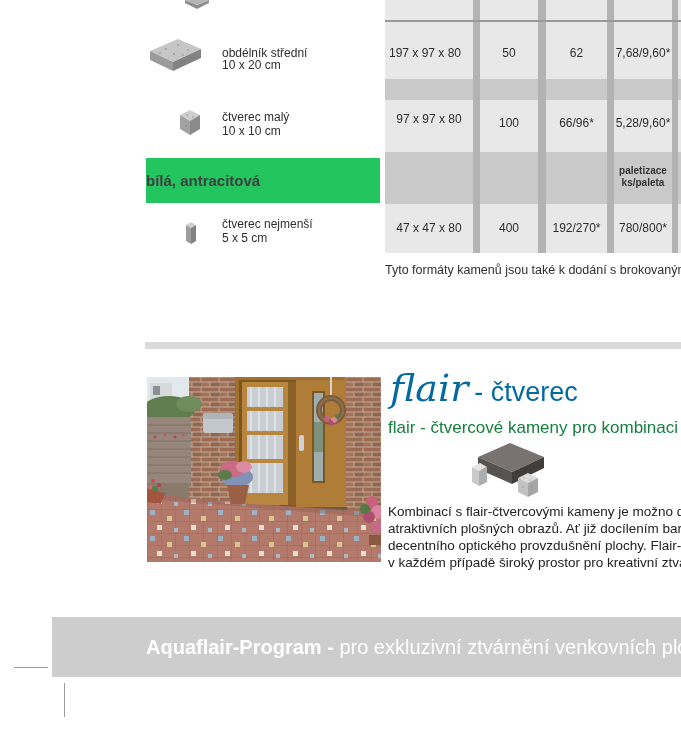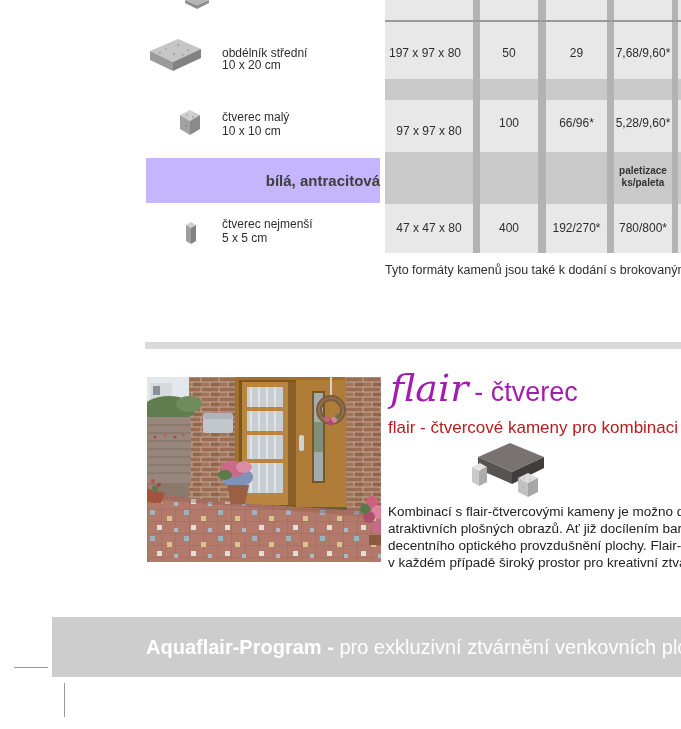--- a/index.html
+++ b/index.html
@@ -13,35 +13,35 @@
   .row-light{background:#e8e8e8;}
   .row-band{background:#c9c9c9;}
   .tsep{position:absolute;top:0;height:253px;background:#b3b3b3;}
   .thline{position:absolute;left:0;top:20px;width:296px;height:2px;background:#9a9a9a;}
   .tcell{position:absolute;text-align:center;font-size:12px;line-height:14px;white-space:nowrap;}
   .pallet-head{position:absolute;left:229px;width:58px;top:165px;text-align:center;
                font-size:10px;font-weight:bold;line-height:12px;color:#333;}
 
   
   .prod-name{position:absolute;font-size:12px;line-height:13px;white-space:nowrap;}
-  .color-band{position:absolute;left:146px;top:158px;width:234px;height:45px;background:#c4b5fd;
-              text-align:right;line-height:45px;font-size:15px;font-weight:bold;color:#3f3f3f;}
+  .color-band{position:absolute;left:146px;top:158px;width:234px;height:45px;background:#22c55e;
+              text-align:left;line-height:45px;font-size:15px;font-weight:bold;color:#3f3f3f;}
 
   .footnote{position:absolute;left:385px;top:263px;width:296px;height:16px;
             font-size:12.5px;white-space:nowrap;overflow:hidden;}
 
   
   .divider-bar{position:absolute;left:145px;top:342px;width:536px;height:7px;background:#dadada;}
   .photo{position:absolute;left:147px;top:377px;width:234px;height:185px;}
-  .flair-title{position:absolute;left:390px;top:366px;white-space:nowrap;color:#a21caf;}
+  .flair-title{position:absolute;left:390px;top:366px;white-space:nowrap;color:#0369a1;}
   .flair-script{font-family:"DejaVu Serif","Liberation Serif",serif;font-style:italic;
                 font-size:38px;line-height:44px;}
   .flair-rest{font-family:"Liberation Sans",sans-serif;font-size:27px;margin-left:6px;}
   .flair-sub{position:absolute;left:388px;top:418px;width:293px;font-size:17px;
-             white-space:nowrap;overflow:hidden;color:#b91c1c;}
+             white-space:nowrap;overflow:hidden;color:#15803d;}
   .flair-stones{position:absolute;left:466px;top:441px;}
   .flair-par{position:absolute;left:388px;top:503px;width:293px;overflow:hidden;}
   .flair-par div{font-size:13.5px;line-height:17px;white-space:nowrap;color:#222;}
 
   
   .footer-band{position:absolute;left:52px;top:617px;width:629px;height:60px;background:#cdcdcd;}
   .footer-text{position:absolute;left:94px;top:0;height:60px;line-height:60px;white-space:nowrap;
                font-size:20px;color:#ffffff;}
   .footer-text .b{font-weight:bold;}
   .crop-h{position:absolute;left:14px;top:667px;width:34px;height:1px;background:#9a9a9a;}
@@ -61,24 +61,24 @@
     <div class="trow row-light" style="top:204px;height:49px"></div>
 
     <div class="tsep" style="left:88px;width:7px"></div>
     <div class="tsep" style="left:153px;width:8px"></div>
     <div class="tsep" style="left:222px;width:7px"></div>
     <div class="tsep" style="left:287px;width:6px"></div>
     <div class="thline"></div>
 
     <div class="tcell" style="left:0;width:80px;top:46px">197 x 97 x 80</div>
     <div class="tcell" style="left:95px;width:58px;top:46px">50</div>
-    <div class="tcell" style="left:161px;width:61px;top:46px">29</div>
+    <div class="tcell" style="left:161px;width:61px;top:46px">62</div>
     <div class="tcell" style="left:229px;width:58px;top:46px">7,68/9,60*</div>
 
-    <div class="tcell" style="left:0;width:88px;top:124px">97 x 97 x 80</div>
+    <div class="tcell" style="left:0;width:88px;top:112px">97 x 97 x 80</div>
     <div class="tcell" style="left:95px;width:58px;top:116px">100</div>
     <div class="tcell" style="left:161px;width:61px;top:116px">66/96*</div>
     <div class="tcell" style="left:229px;width:58px;top:116px">5,28/9,60*</div>
 
     <div class="pallet-head">
       <div>paletizace</div>
       <div>ks/paleta</div>
     </div>
 
     <div class="tcell" style="left:0;width:88px;top:221px">47 x 47 x 80</div>

